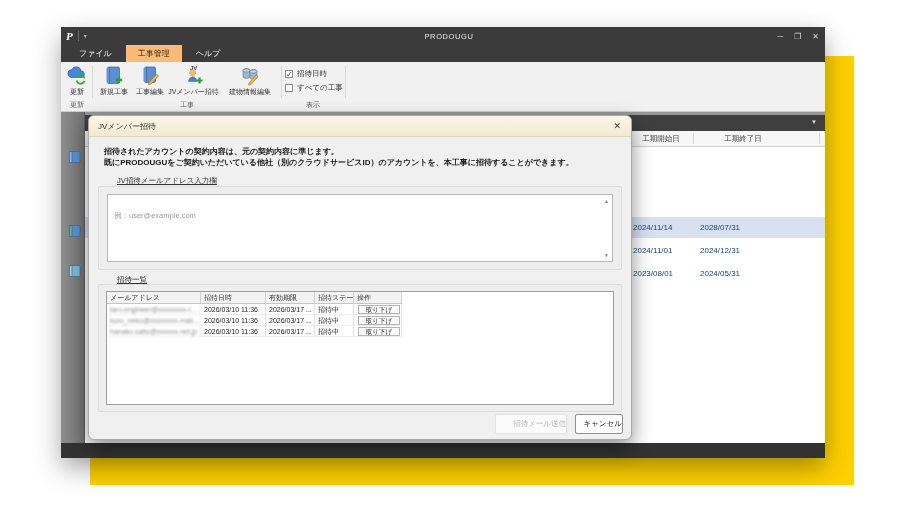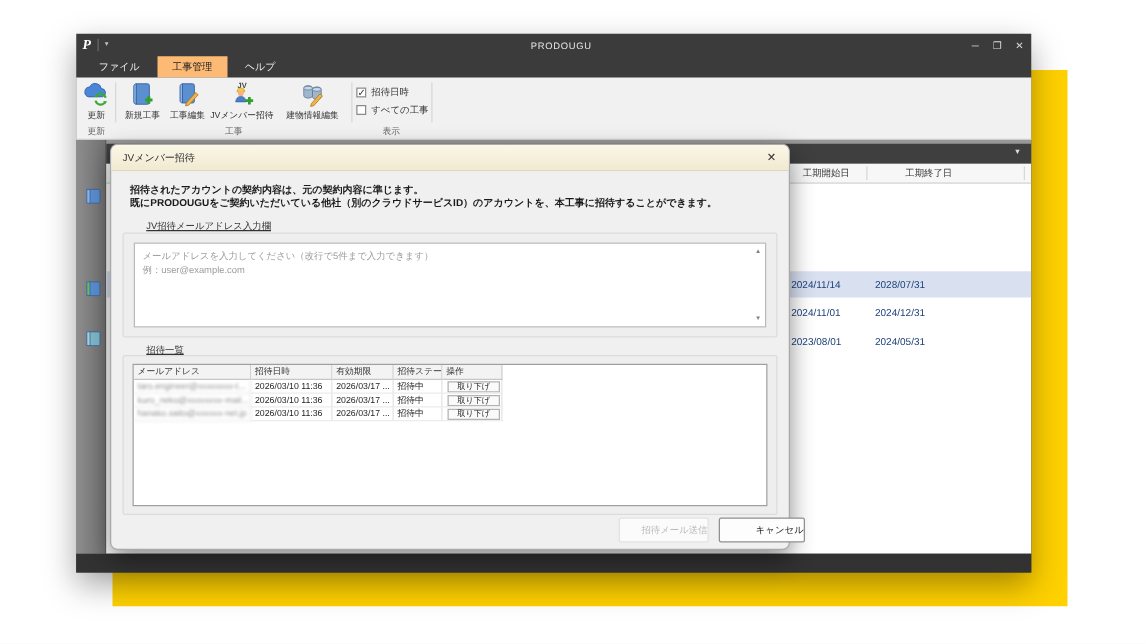--- a/index.html
+++ b/index.html
@@ -76,21 +76,21 @@
   .t-hc { height:12px; line-height:12px; font-size:7px; color:#333; padding-left:3px; background:#f3f3f3;
           border-right:1px solid #d0d0d0; border-bottom:1px solid #c6c6c6; overflow:hidden; white-space:nowrap; }
   .t-dc { height:11px; line-height:11px; font-size:7px; color:#222; padding-left:3px;
           border-right:1px solid #e3e3e3; border-bottom:1px solid #ececec; overflow:hidden; white-space:nowrap; }
   .c-email { width:94px; } .c-date { width:65px; } .c-exp { width:49px; } .c-st { width:39px; } .c-op { width:48px; }
   .blurred { color:#8f8f8f; filter:blur(1.2px); }
   .op-btn { display:block; width:42px; height:9px; margin:1px auto 0 auto; line-height:8px; text-align:center;
             font-size:6.5px; color:#222; background:#fafafa; border:1px solid #b3b3b3; }
   .dlg-btn { position:absolute; top:298px; height:20px; font-size:7.5px; text-align:right; line-height:18px; border-radius:2px; }
   .btn-send { left:406px; width:72px; background:#fbfbfb; color:#b9b9b9; border:1px solid #e2e2e2; }
-  .btn-cancel { left:486px; width:69px; background:#fdfdfd; color:#1a1a1a; border:1px solid #8f8f8f; }
+  .btn-cancel { left:486px; width:48px; background:#fdfdfd; color:#1a1a1a; border:1px solid #8f8f8f; }
 </style>
 </head>
 <body>
 
 <div class="stage">
   <div class="yellow-rect"></div>
 
   <div class="app-window">
 
     <div class="titlebar">
@@ -234,21 +234,20 @@
     </div>
 
     <div class="dlg-desc">
       <div>招待されたアカウントの契約内容は、元の契約内容に準じます。</div>
       <div>既にPRODOUGUをご契約いただいている他社（別のクラウドサービスID）のアカウントを、本工事に招待することができます。</div>
     </div>
 
     <span class="sec-label" style="top:60px;">JV招待メールアドレス入力欄</span>
     <div class="gbox" style="top:70px;height:84px;">
       <div class="email-ta">
-        <span class="ph" style="top:5px;">メールアドレスを入力してください（改行で5件まで入力できます）</span>
         <span class="ph" style="top:16px;">例：user@example.com</span>
         <span class="ta-arrow" style="top:3px;">▲</span>
         <span class="ta-arrow" style="bottom:3px;">▼</span>
       </div>
     </div>
 
     <span class="sec-label" style="top:159px;">招待一覧</span>
     <div class="gbox" style="top:168px;height:128px;">
       <div class="inner-list">
         <div class="t-row">

